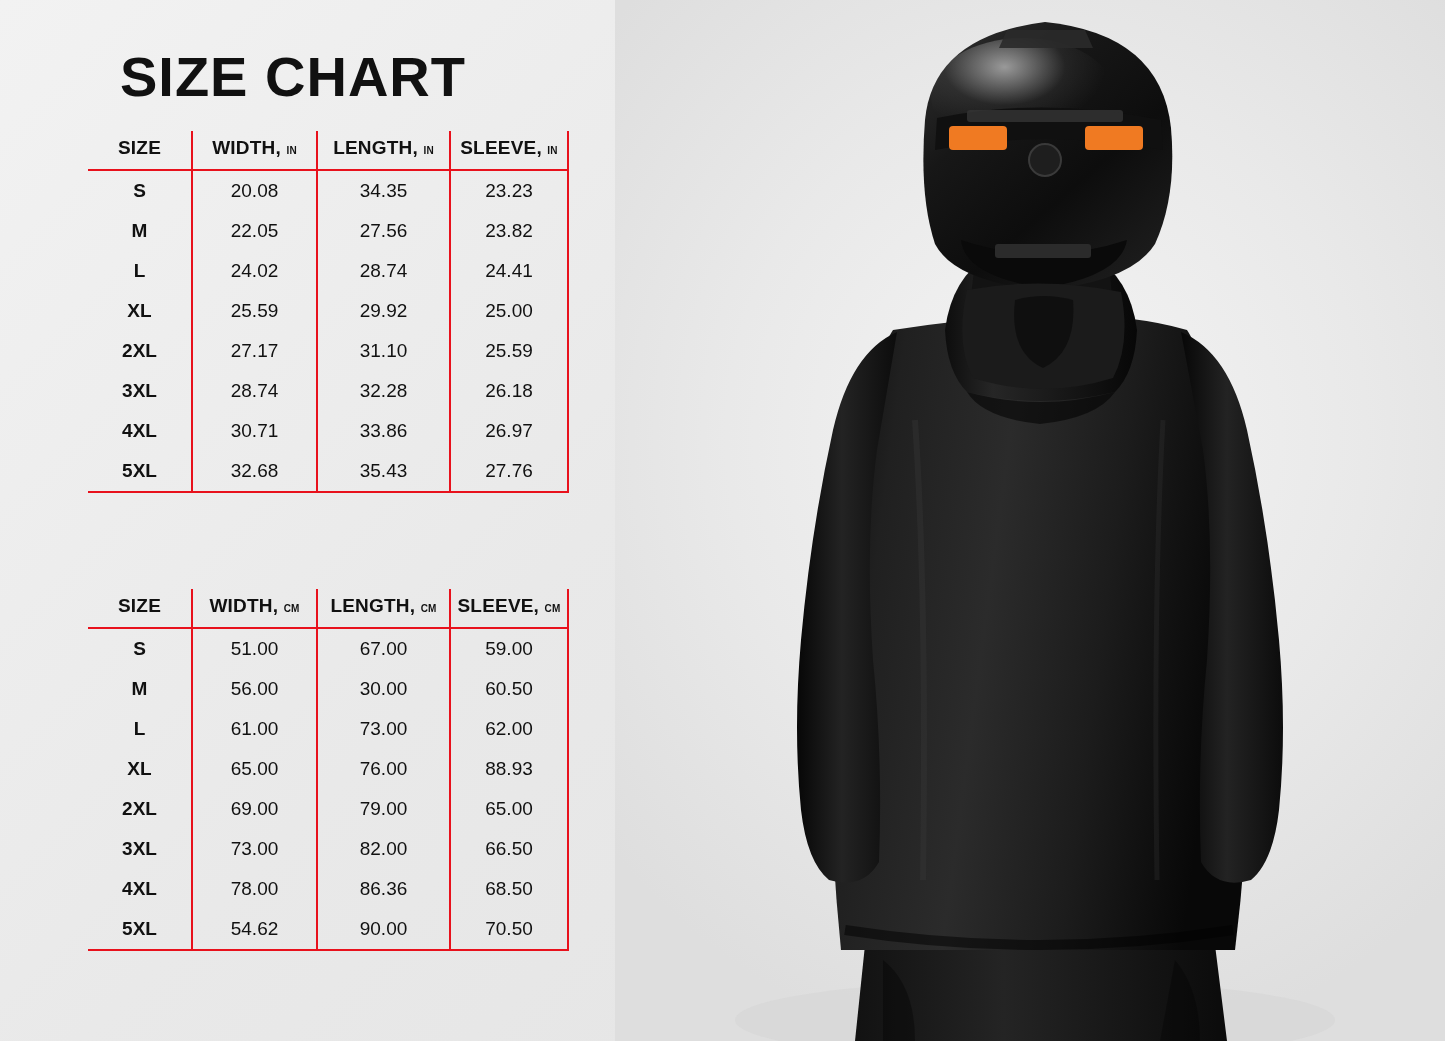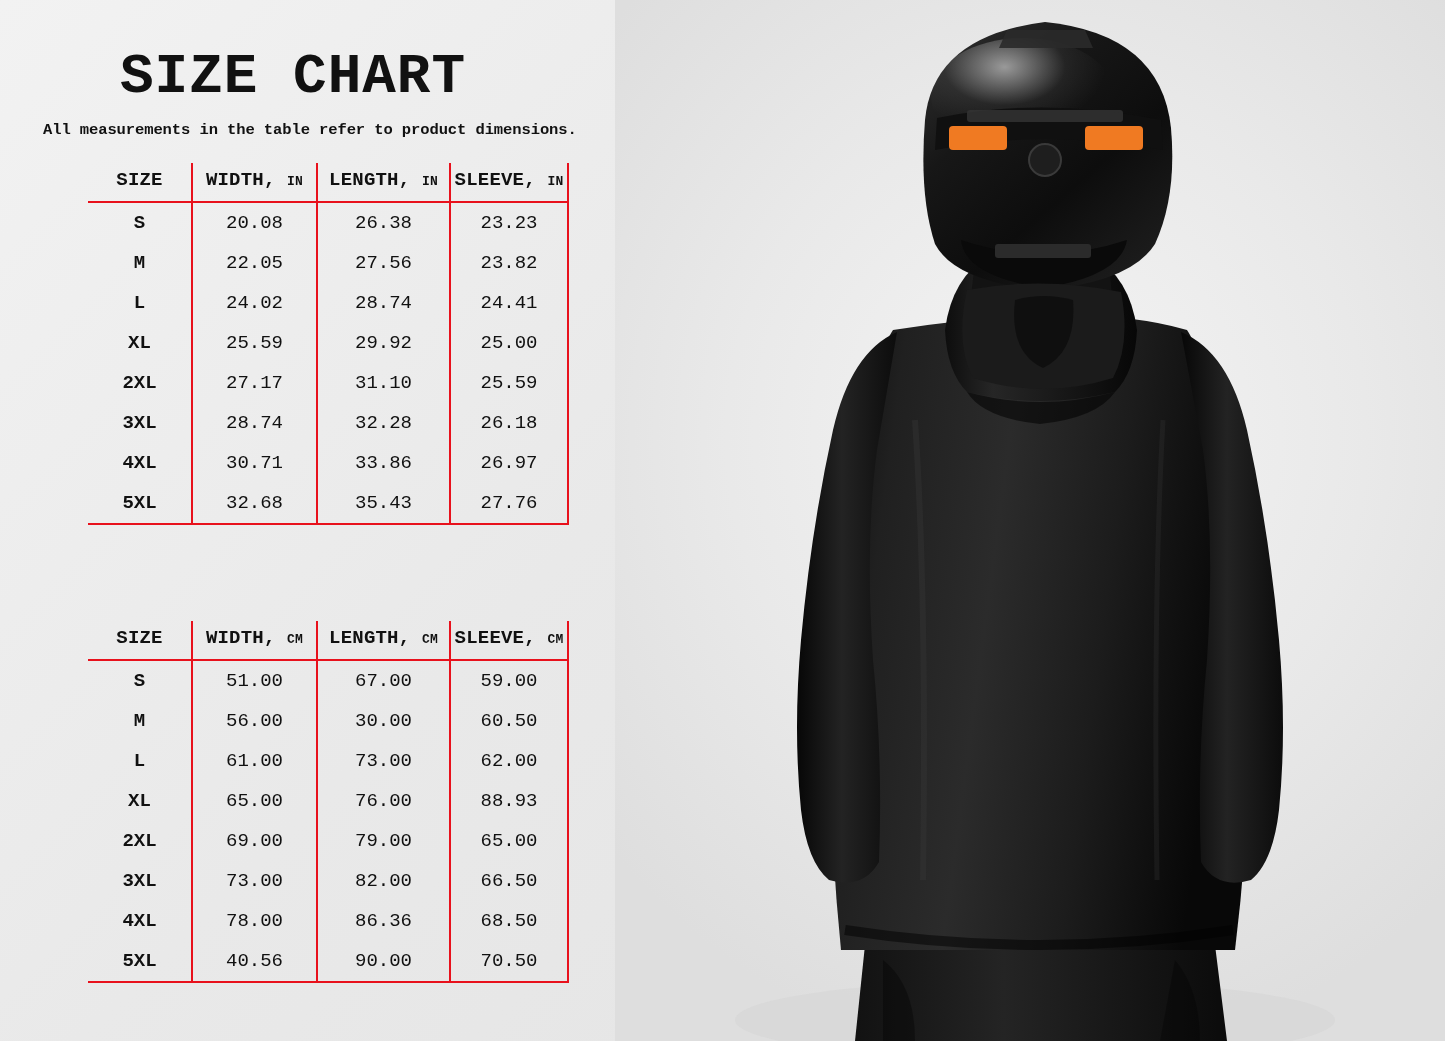--- a/index.html
+++ b/index.html
@@ -20,21 +20,20 @@
     overflow: hidden;
   }
 
   
   .left-panel {
     position: absolute;
     left: 0; top: 0;
     width: 620px;
     height: 1041px;
     padding: 30px 40px 0 40px;
-    font-family: Liberation Mono, monospace;
   }
   .chart-title {
     font-size: 56px;
     font-weight: bold;
     letter-spacing: 1px;
     color: #111;
     margin: 18px 0 0 80px;
     line-height: 1.05;
   }
   .chart-sub {
@@ -60,21 +59,21 @@
     color: #111;
     background: transparent;
   }
   .size-table th {
     font-size: 19px;
     font-weight: bold;
     padding: 4px 0 10px 0;
     letter-spacing: 0.2px;
   }
   .size-table th .unit {
-    font-size: 13px;
+    font-size: 10px;
     font-weight: bold;
     letter-spacing: 0.2px;
   }
   .size-table td {
     font-size: 19px;
     padding: 9px 0;
   }
   .size-table td.sz {
     font-weight: bold;
     font-size: 19px;
@@ -114,42 +113,41 @@
   .figure { position: absolute; left: 0; top: 0; width: 830px; height: 1041px; }
 </style>
 </head>
 <body>
 
 <div id="page">
 
   <div class="left-panel">
 
     <h1 class="chart-title">SIZE CHART</h1>
-    <div class="chart-sub">All measurements in the table refer to product dimensions.</div>
 
     <table class="size-table t1">
       <colgroup>
           <col class="c0">
           <col class="c1">
           <col class="c2">
           <col class="c3">
         </colgroup>
       <thead>
         <tr>
           <th><span>SIZE</span></th>
           <th><span>WIDTH,</span> <span class="unit">IN</span></th>
           <th><span>LENGTH,</span> <span class="unit">IN</span></th>
           <th><span>SLEEVE,</span> <span class="unit">IN</span></th>
         </tr>
       </thead>
       <tbody>
         <tr>
           <td class="sz">S</td>
           <td>20.08</td>
-          <td>26.38</td>
+          <td>34.35</td>
           <td>23.23</td>
         </tr>
         <tr>
           <td class="sz">M</td>
           <td>22.05</td>
           <td>27.56</td>
           <td>23.82</td>
         </tr>
         <tr>
           <td class="sz">L</td>
@@ -243,21 +241,21 @@
           <td>66.50</td>
         </tr>
         <tr>
           <td class="sz">4XL</td>
           <td>78.00</td>
           <td>86.36</td>
           <td>68.50</td>
         </tr>
         <tr>
           <td class="sz">5XL</td>
-          <td>40.56</td>
+          <td>54.62</td>
           <td>90.00</td>
           <td>70.50</td>
         </tr>
       </tbody>
     </table>
   </div>
 
   <div class="photo">
     <div class="photo-bg"></div>
 

